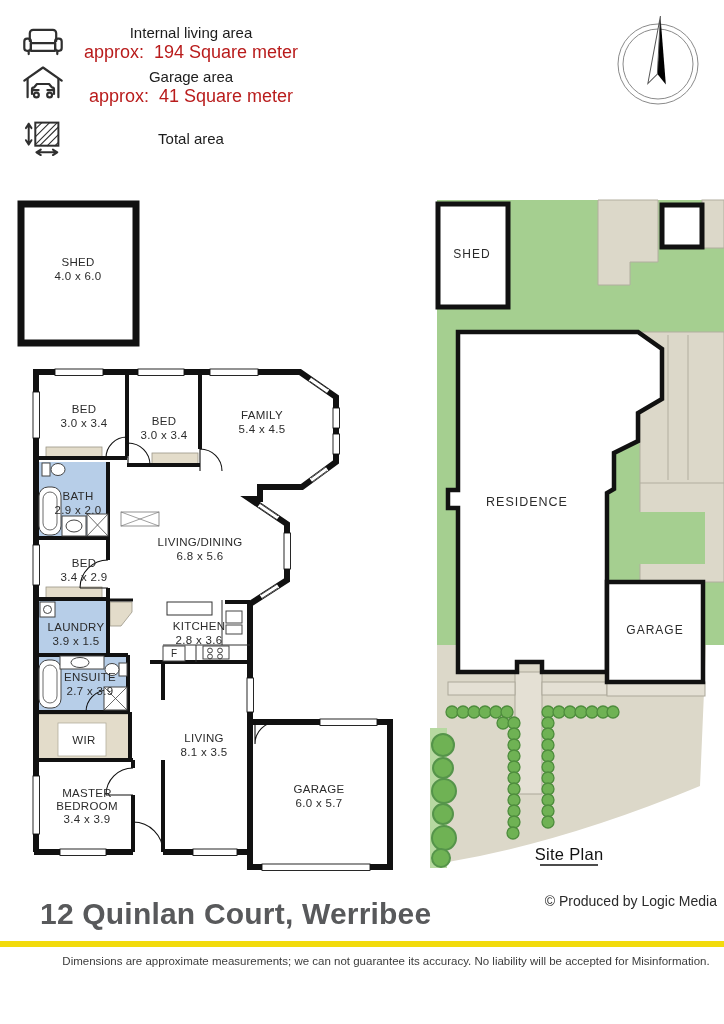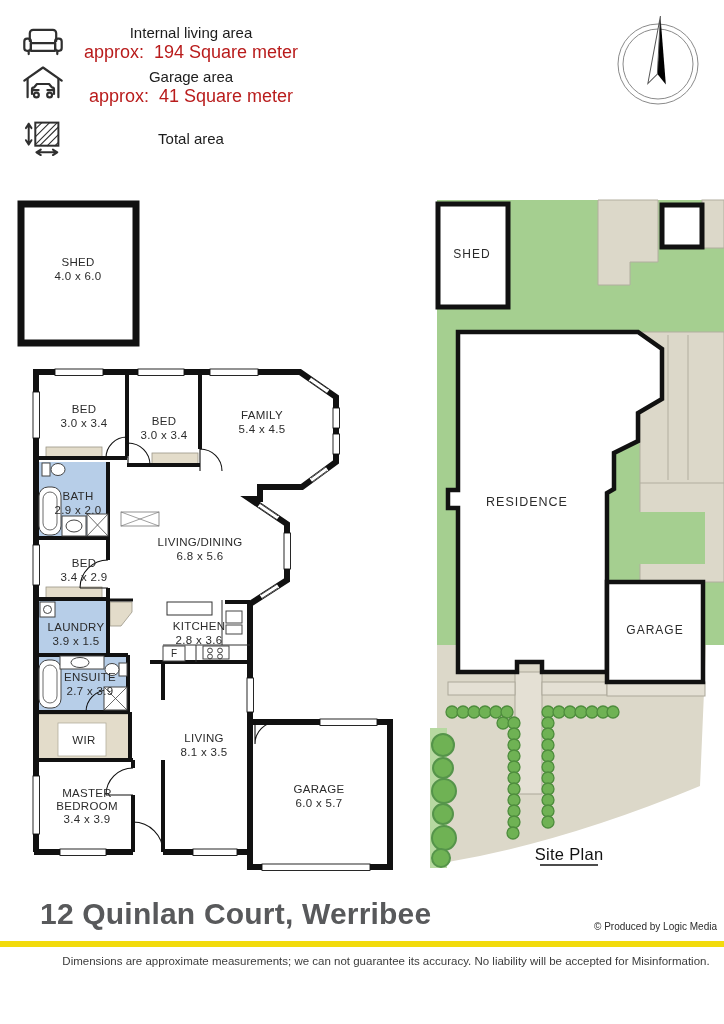--- a/index.html
+++ b/index.html
@@ -18,21 +18,21 @@
   .floorplan{position:absolute;left:0;top:195px;}
   .siteplan{position:absolute;left:420px;top:195px;}
   svg text{font-family:"Liberation Sans",sans-serif;fill:#2b2b2b;}
   .room-label{font-size:11.5px;letter-spacing:.3px;}
   .site-label{font-size:12px;letter-spacing:1px;}
   .caption-label{font-size:16.5px;letter-spacing:.3px;fill:#111;}
   .small-label{font-size:10px;}
   
   .address{position:absolute;left:40px;top:897px;font-size:30px;font-weight:700;
            color:#58595b;letter-spacing:.2px;}
-  .credit{position:absolute;right:7px;top:921px;font-size:10px;color:#2b2b2b;}
+  .credit{position:absolute;right:7px;top:893px;font-size:14px;color:#2b2b2b;}
   .yellow-bar{position:absolute;left:0;top:941px;width:724px;height:6px;background:#F2DB0C;}
   .disclaimer{position:absolute;left:0;top:955px;width:724px;text-align:center;
               font-size:11.5px;color:#3c3c3c;padding-left:24px;}
 </style>
 </head>
 <body>
 
 <div class="page">
 
   <div class="legend">

